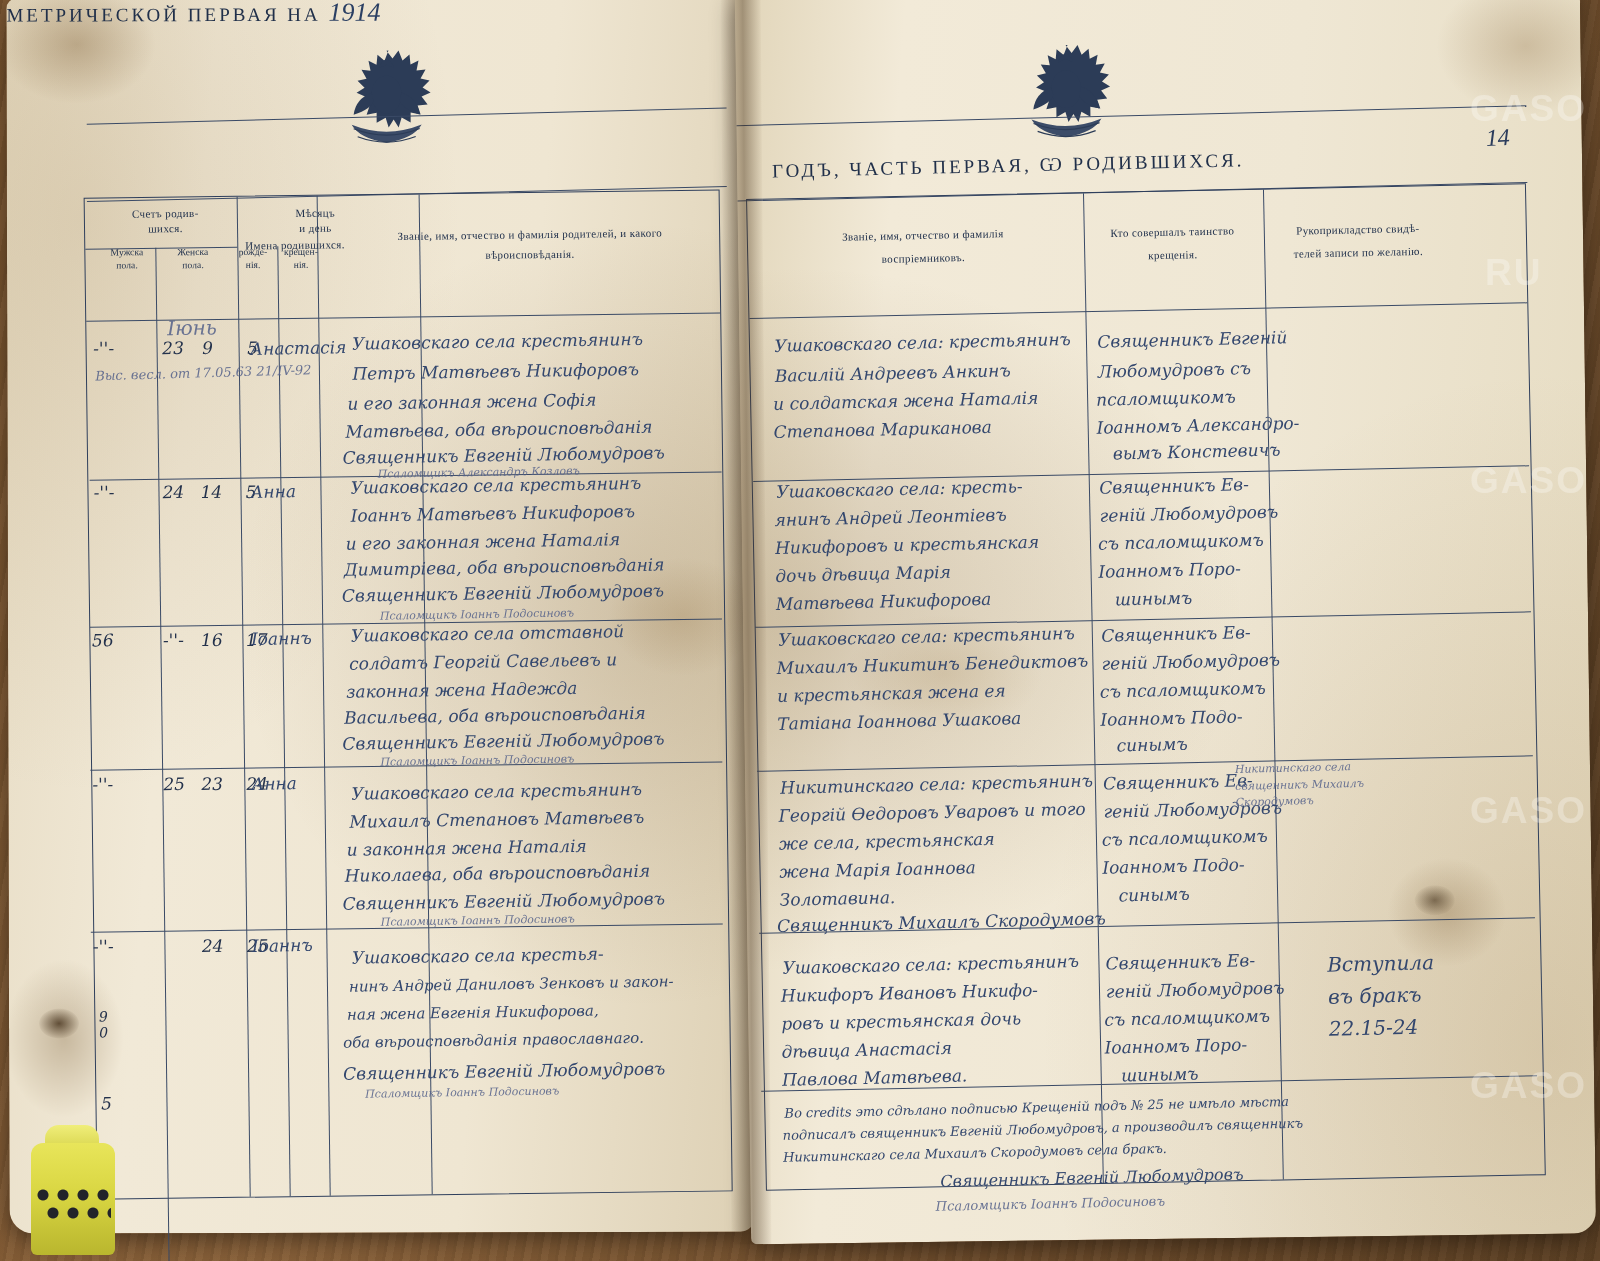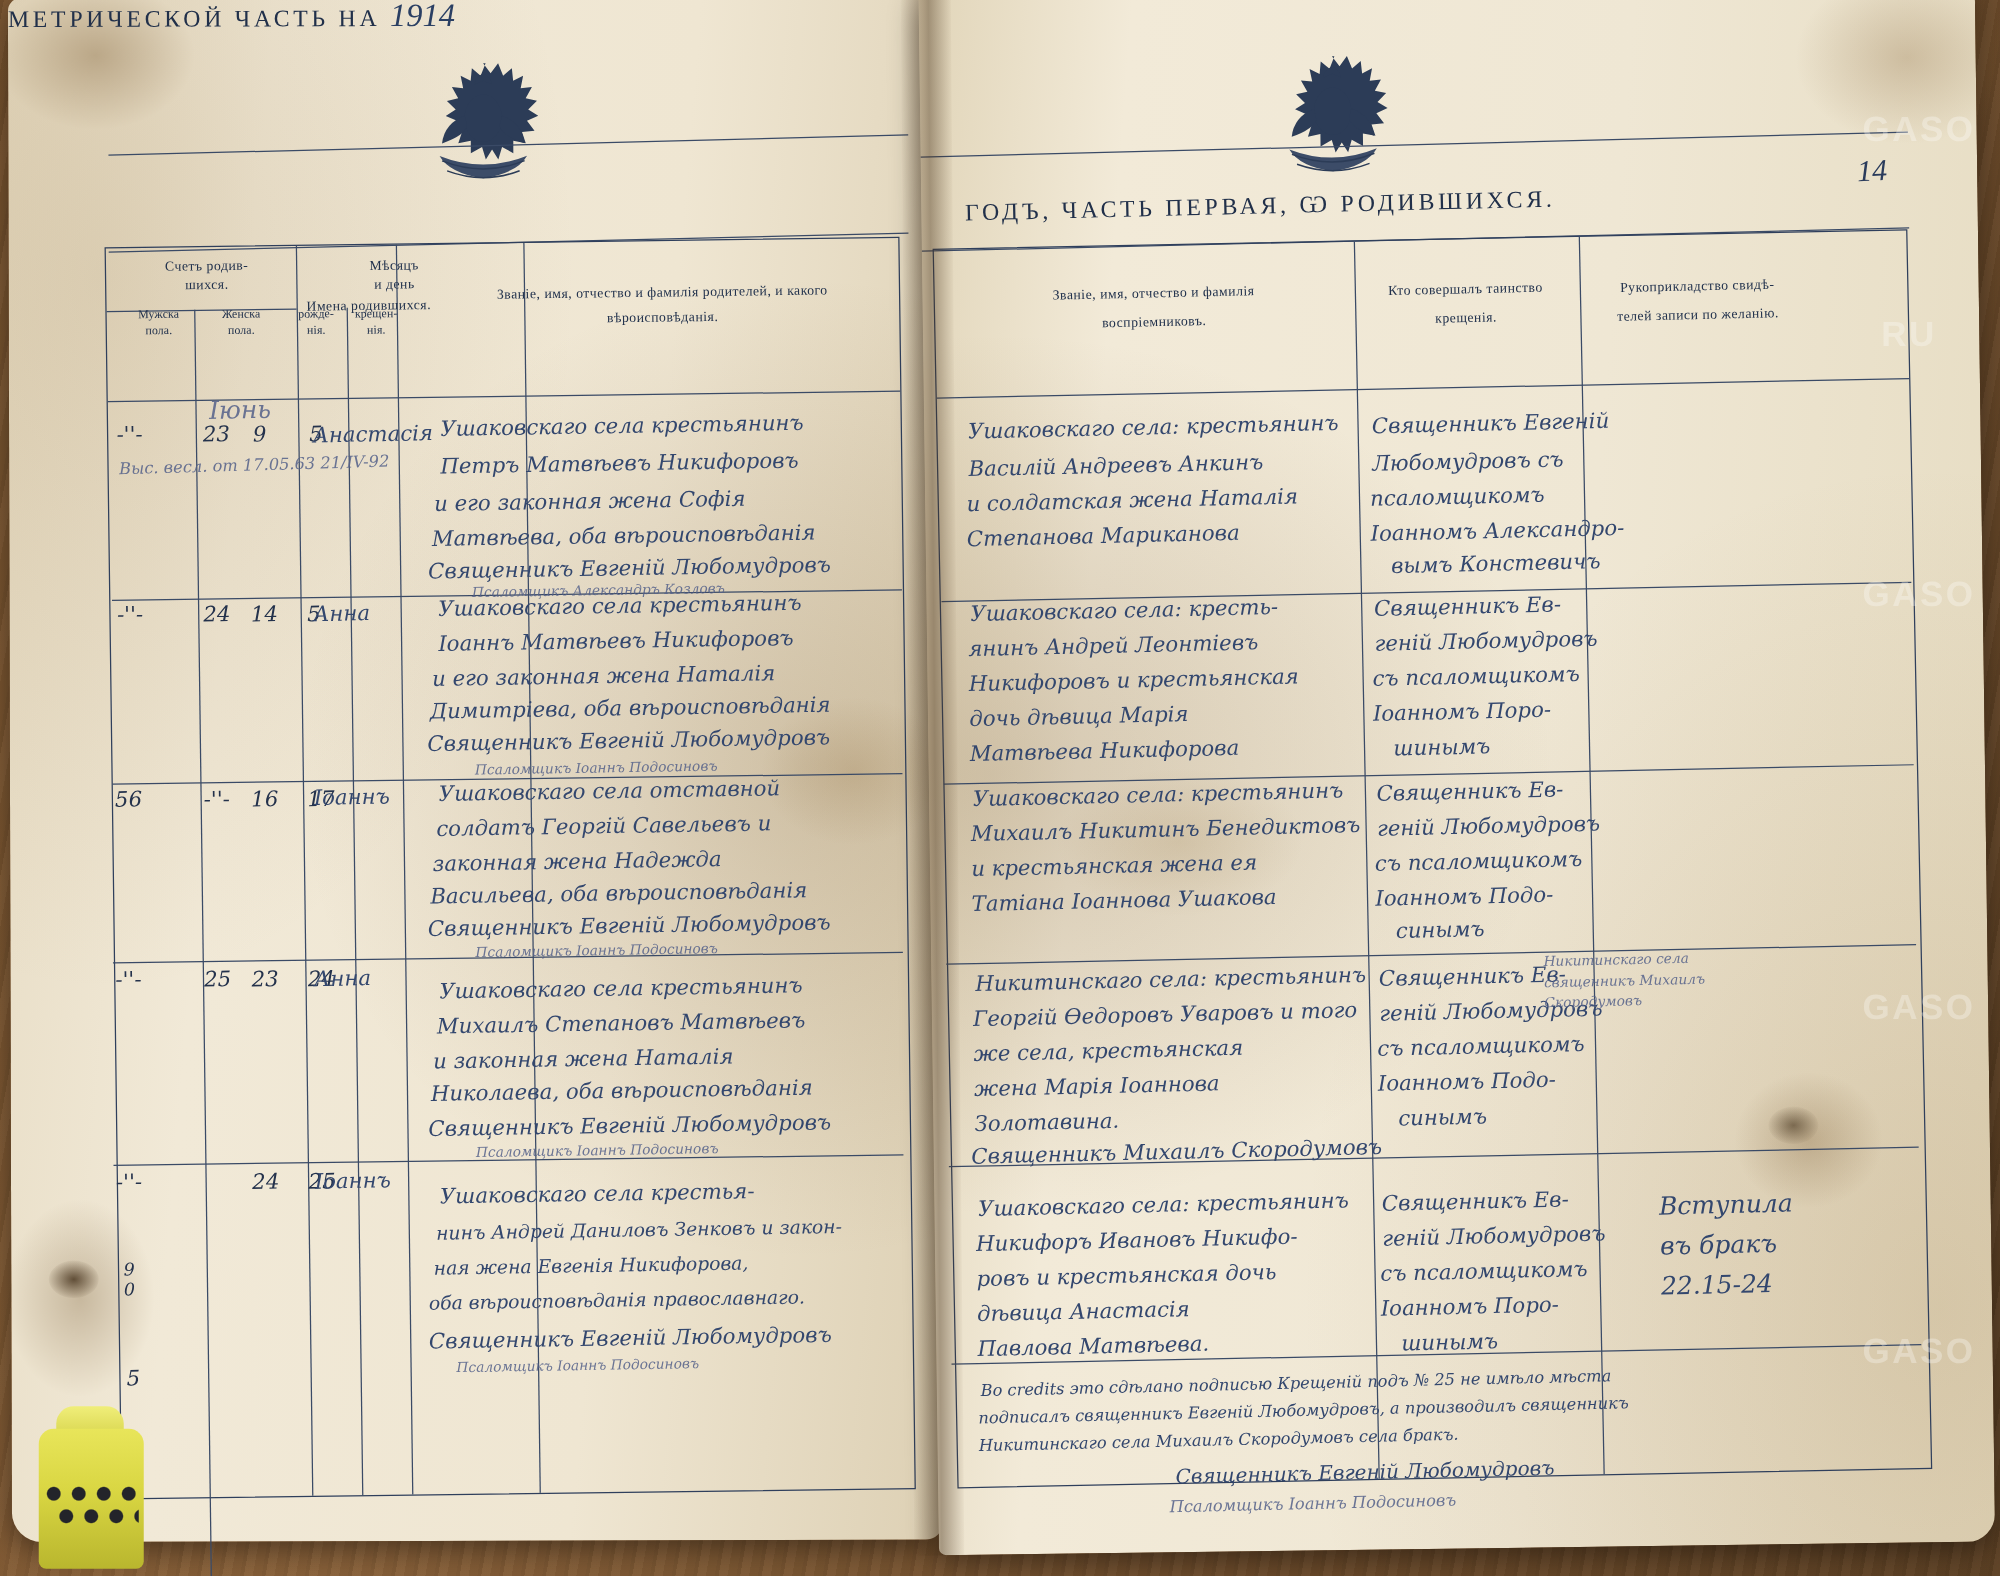--- a/index.html
+++ b/index.html
@@ -161,25 +161,24 @@
   .hand.tiny  { font-size: 11px; }
   .hand.sm    { font-size: 20px; }
   .hand.md    { font-size: 17px; }
   .hand.lg    { font-size: 20px; }
 
   .wm {
     position: absolute;
     color: rgba(255,255,255,0.30);
     font-family: "Liberation Sans", sans-serif;
     font-weight: bold;
-    font-size: 28px;
+    font-size: 37px;
     letter-spacing: 2px;
     pointer-events: none;
     user-select: none;
-    margin-left: 20px;
   }
 
   
   .clip {
     position: absolute;
     left: 25px;
     top: 1125px;
     width: 96px;
     height: 132px;
   }
@@ -241,21 +240,21 @@
           <g stroke="#2c3c57" stroke-width="1.2" fill="none">
             <path d="M22 86 q33 13 66 0"></path>
             <path d="M26 94 q29 11 58 0"></path>
           </g>
         </svg>
       </div>
 
       <div class="hline" style="left:80px; top:118px; width:640px; background:#3a4a66; transform:rotate(-1.3deg);"></div>
       <div class="hline" style="left:80px; top:196px; width:640px; background:#3a4a66; transform:rotate(-1.2deg);"></div>
       <div class="title-band">
-        <span>МЕТРИЧЕСКОЙ ЧАСТЬ НА</span>
+        <span>МЕТРИЧЕСКОЙ ПЕРВАЯ НА</span>
         <span class="title-year">1914</span>
       </div>
 
       <div class="grid" style="left:82px; top:196px; width:634px; height:1000px; transform:rotate(-0.6deg);">
 
         <div class="hline" style="left:0; top:122px; width:634px;"></div>
 
         <div class="hline" style="left:0; top:50px; width:152px;"></div>
 
         <div class="vline" style="left:70px; top:50px; height:1072px;"></div>

